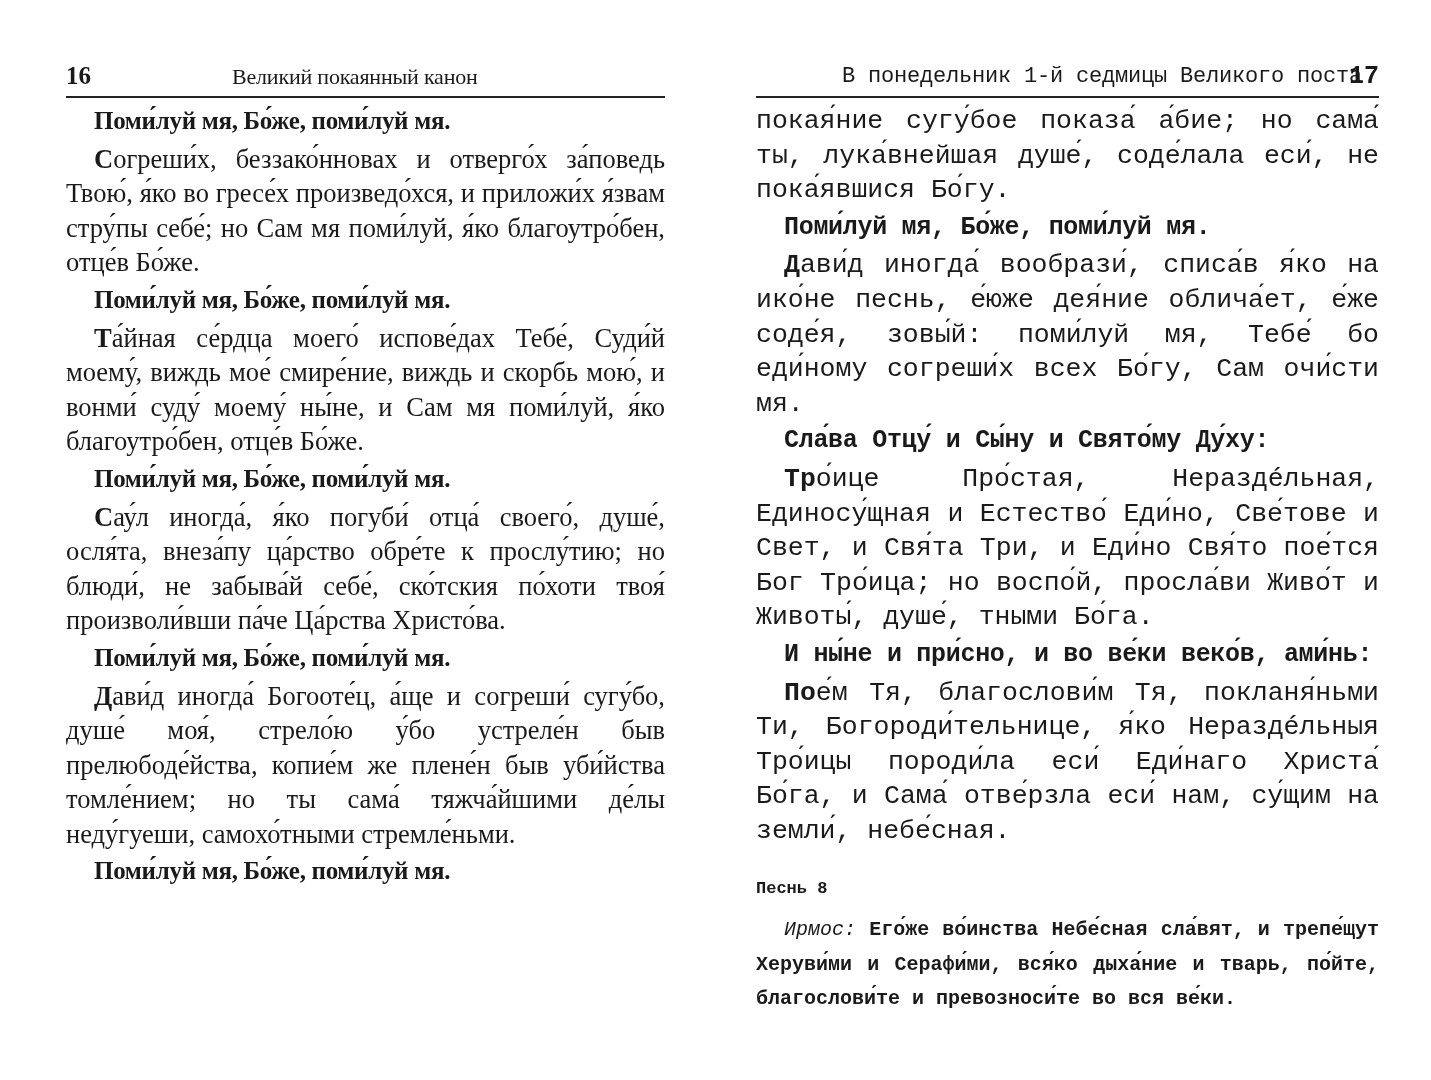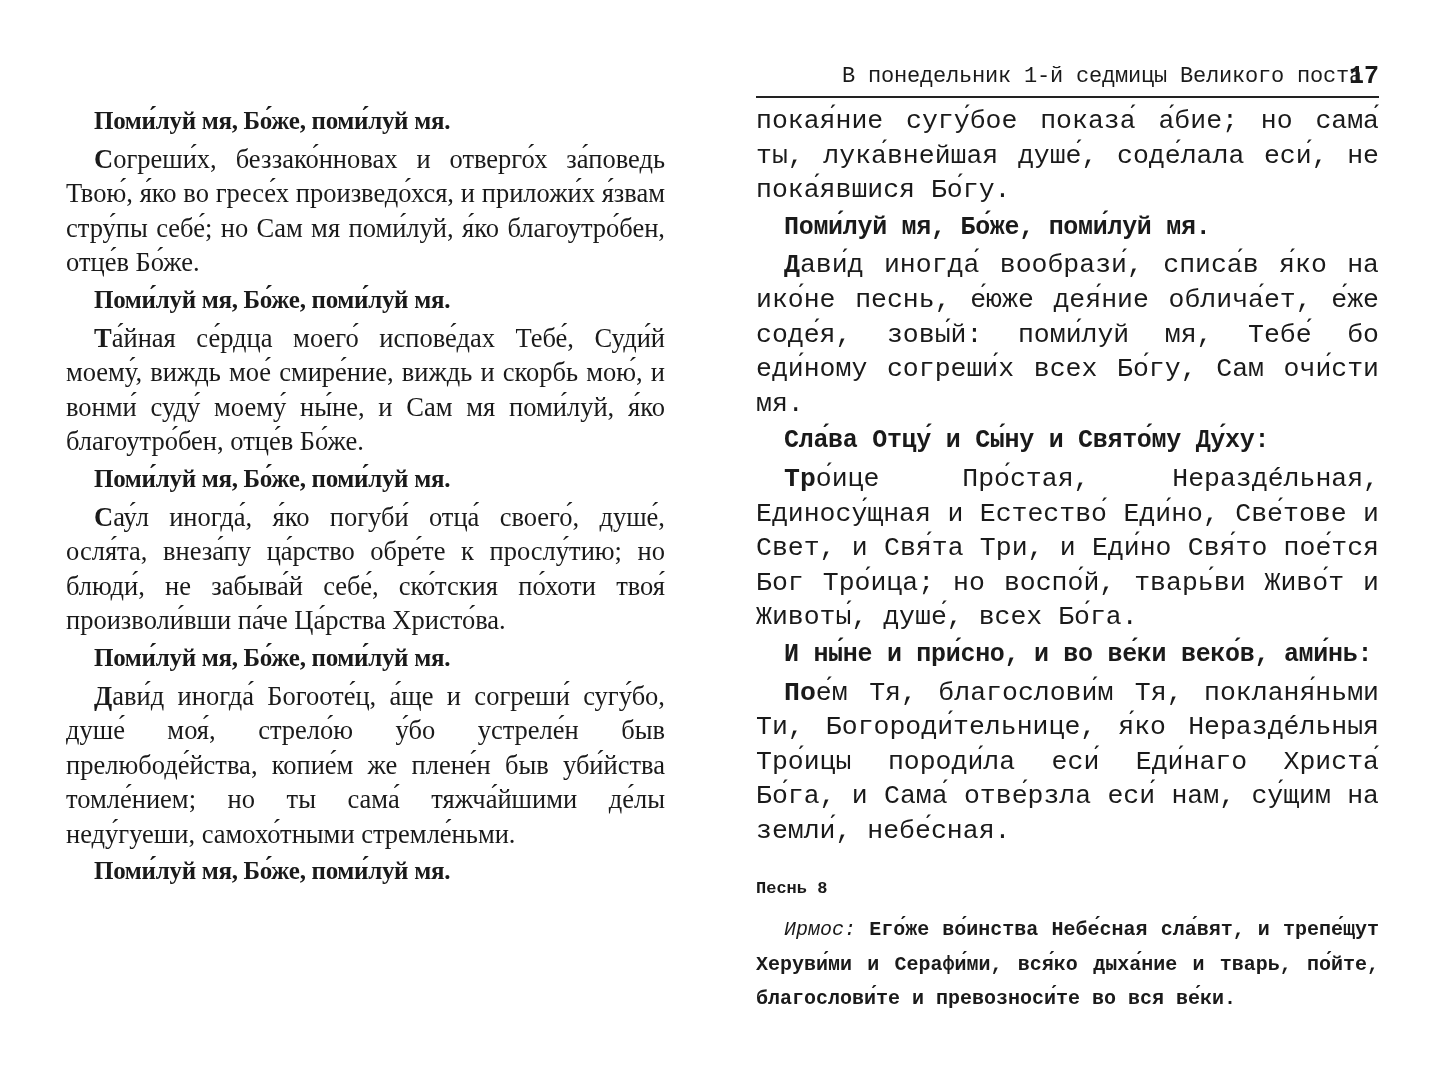--- a/index.html
+++ b/index.html
@@ -23,20 +23,24 @@
   .para + .refrain { margin-top: 3px; }
   .dropcap { font-weight: bold; }
   .song-title { text-align: left; font-weight: bold; margin: 24px 0 6px 0; font-size: 17px; }
   .irmos { margin: 0; text-indent: 28px; text-align: justify; font-weight: bold; font-size: 20px; }
   .irmos-label { font-style: italic; font-weight: normal; }
 </style>
 </head>
 <body>
 
 <div class="page page-left">
+  <div class="running-head">
+    <span class="folio">16</span>
+    <span class="head-title">Великий покаянный канон</span>
+  </div>
   <div class="body">
     <p class="refrain">Поми́луй мя, Бо́же, поми́луй мя.</p>
     <p class="para indent"><span class="dropcap">С</span><span>огреши́х, беззако́нновах и отверго́х за́поведь Твою́, я́ко во гресе́х произведо́хся, и приложи́х я́звам стру́пы себе́; но Сам мя поми́луй, я́ко благоутро́бен, отце́в Бо́же.</span></p>
     <p class="refrain">Поми́луй мя, Бо́же, поми́луй мя.</p>
     <p class="para indent"><span class="dropcap">Т</span><span>а́йная се́рдца моего́ испове́дах Тебе́, Суди́й моему́, виждь мое́ смире́ние, виждь и скорбь мою́, и вонми́ суду́ моему́ ны́не, и Сам мя поми́луй, я́ко благоутро́бен, отце́в Бо́же.</span></p>
     <p class="refrain">Поми́луй мя, Бо́же, поми́луй мя.</p>
     <p class="para indent"><span class="dropcap">С</span><span>ау́л иногда́, я́ко погуби́ отца́ своего́, душе́, осля́та, внеза́пу ца́рство обре́те к прослу́тию; но блюди́, не забыва́й себе́, ско́тския по́хоти твоя́ произволи́вши па́че Ца́рства Христо́ва.</span></p>
     <p class="refrain">Поми́луй мя, Бо́же, поми́луй мя.</p>
     <p class="para indent"><span class="dropcap">Д</span><span>ави́д иногда́ Богооте́ц, а́ще и согреши́ сугу́бо, душе́ моя́, стрело́ю у́бо устреле́н быв прелюбоде́йства, копие́м же плене́н быв уби́йства томле́нием; но ты сама́ тяжча́йшими де́лы неду́гуеши, самохо́тными стремле́ньми.</span></p>
     <p class="refrain">Поми́луй мя, Бо́же, поми́луй мя.</p>
@@ -46,19 +50,19 @@
 <div class="page page-right">
   <div class="running-head">
     <span class="head-title">В понедельник 1-й седмицы Великого поста</span>
     <span class="folio">17</span>
   </div>
   <div class="body">
     <p class="para">покая́ние сугу́бое показа́ а́бие; но сама́ ты, лука́внейшая душе́, соде́лала еси́, не пока́явшися Бо́гу.</p>
     <p class="refrain">Поми́луй мя, Бо́же, поми́луй мя.</p>
     <p class="para indent"><span class="dropcap">Д</span><span>ави́д иногда́ вообрази́, списа́в я́ко на ико́не песнь, е́юже дея́ние облича́ет, е́же соде́я, зовы́й: поми́луй мя, Тебе́ бо еди́ному согреши́х всех Бо́гу, Сам очи́сти мя.</span></p>
     <p class="refrain">Сла́ва Отцу́ и Сы́ну и Свято́му Ду́ху:</p>
-    <p class="para indent"><span class="dropcap">Тр</span><span>о́ице Про́стая, Нераздéльная, Единосу́щная и Естество́ Еди́но, Све́тове и Свет, и Свя́та Три, и Еди́но Свя́то пое́тся Бог Тро́ица; но воспо́й, тварь́ви Живо́т и Животы́, душе́, всех Бо́га.</span></p>
+    <p class="para indent"><span class="dropcap">Тр</span><span>о́ице Про́стая, Нераздéльная, Единосу́щная и Естество́ Еди́но, Све́тове и Свет, и Свя́та Три, и Еди́но Свя́то пое́тся Бог Тро́ица; но воспо́й, просла́ви Живо́т и Животы́, душе́, тными Бо́га.</span></p>
     <p class="refrain">И ны́не и при́сно, и во ве́ки веко́в, ами́нь:</p>
     <p class="para indent"><span class="dropcap">По</span><span>е́м Тя, благослови́м Тя, покланя́ньми Ти, Богороди́тельнице, я́ко Нераздéльныя Тро́ицы породи́ла еси́ Еди́наго Христа́ Бо́га, и Сама́ отве́рзла еси́ нам, су́щим на земли́, небе́сная.</span></p>
     <div class="song-title">Песнь 8</div>
     <p class="irmos"><span class="irmos-label">Ирмос:</span><span> Его́же во́инства Небе́сная сла́вят, и трепе́щут Херуви́ми и Серафи́ми, вся́ко дыха́ние и тварь, по́йте, благослови́те и превозноси́те во вся ве́ки.</span></p>
   </div>
 </div>
 
 </body></html>

